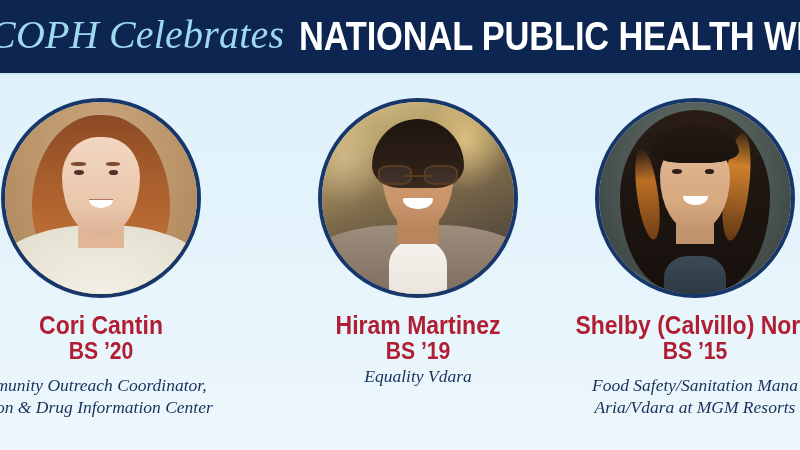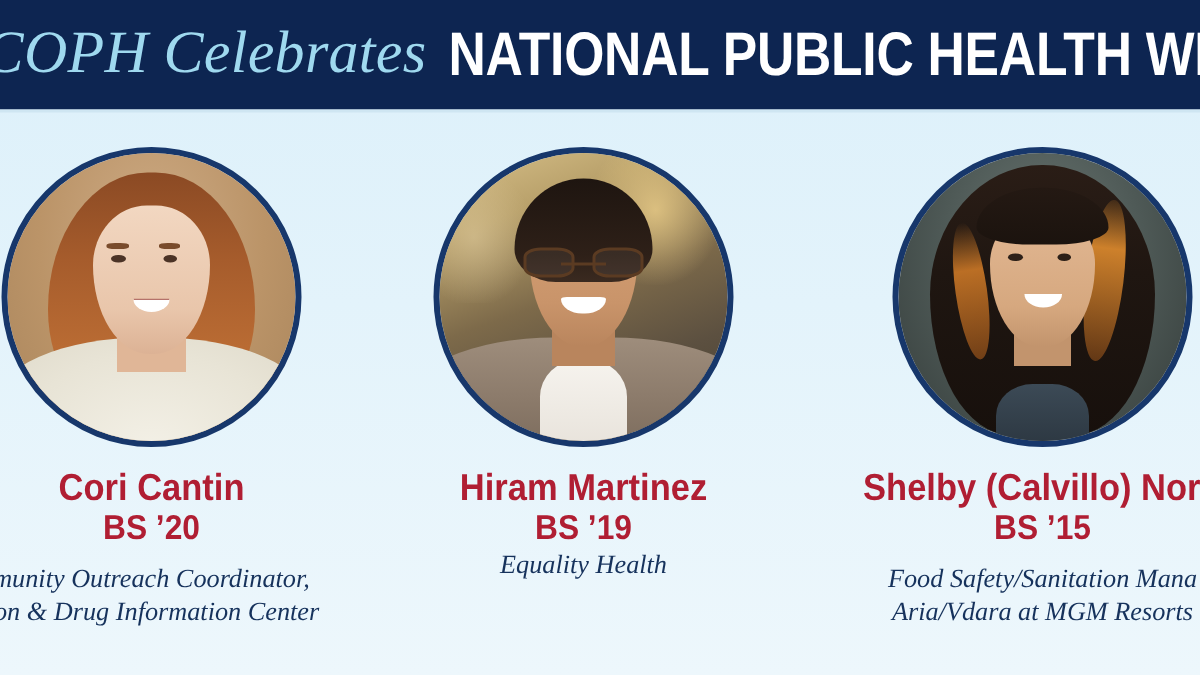--- a/index.html
+++ b/index.html
@@ -58,21 +58,21 @@
   }
 
   
   .profile {
     position: absolute;
     top: 78px;
     width: 260px;
     text-align: center;
   }
   #profile-0 { left: -29px; }
-  #profile-1 { left: 259px; }
+  #profile-1 { left: 288px; }
   #profile-2 { left: 565px; }
 
   .portrait-wrap {
     position: relative;
     width: 200px; height: 200px;
     margin: 20px auto 0 auto;
   }
   .portrait {
     position: absolute; inset: 0;
     border-radius: 50%;
@@ -289,21 +289,21 @@
             <div class="lens l"></div>
             <div class="lens r"></div>
           </div>
           <div class="bridge"></div>
           <div class="mouth"></div>
         </div>
       </div>
     </div>
     <div class="name">Hiram Martinez</div>
     <div class="degree">BS ’19</div>
-    <div class="role" style="margin-top:0">Equality Health</div>
+    <div class="role" style="margin-top:0">Equality Vdara</div>
   </div>
 
   <div class="profile" id="profile-2">
     <div class="portrait-wrap">
       <div class="portrait">
         <div class="photo ph2">
           <div class="hair"></div>
           <div class="streak-l"></div>
           <div class="streak-r"></div>
           <div class="collar"></div>

